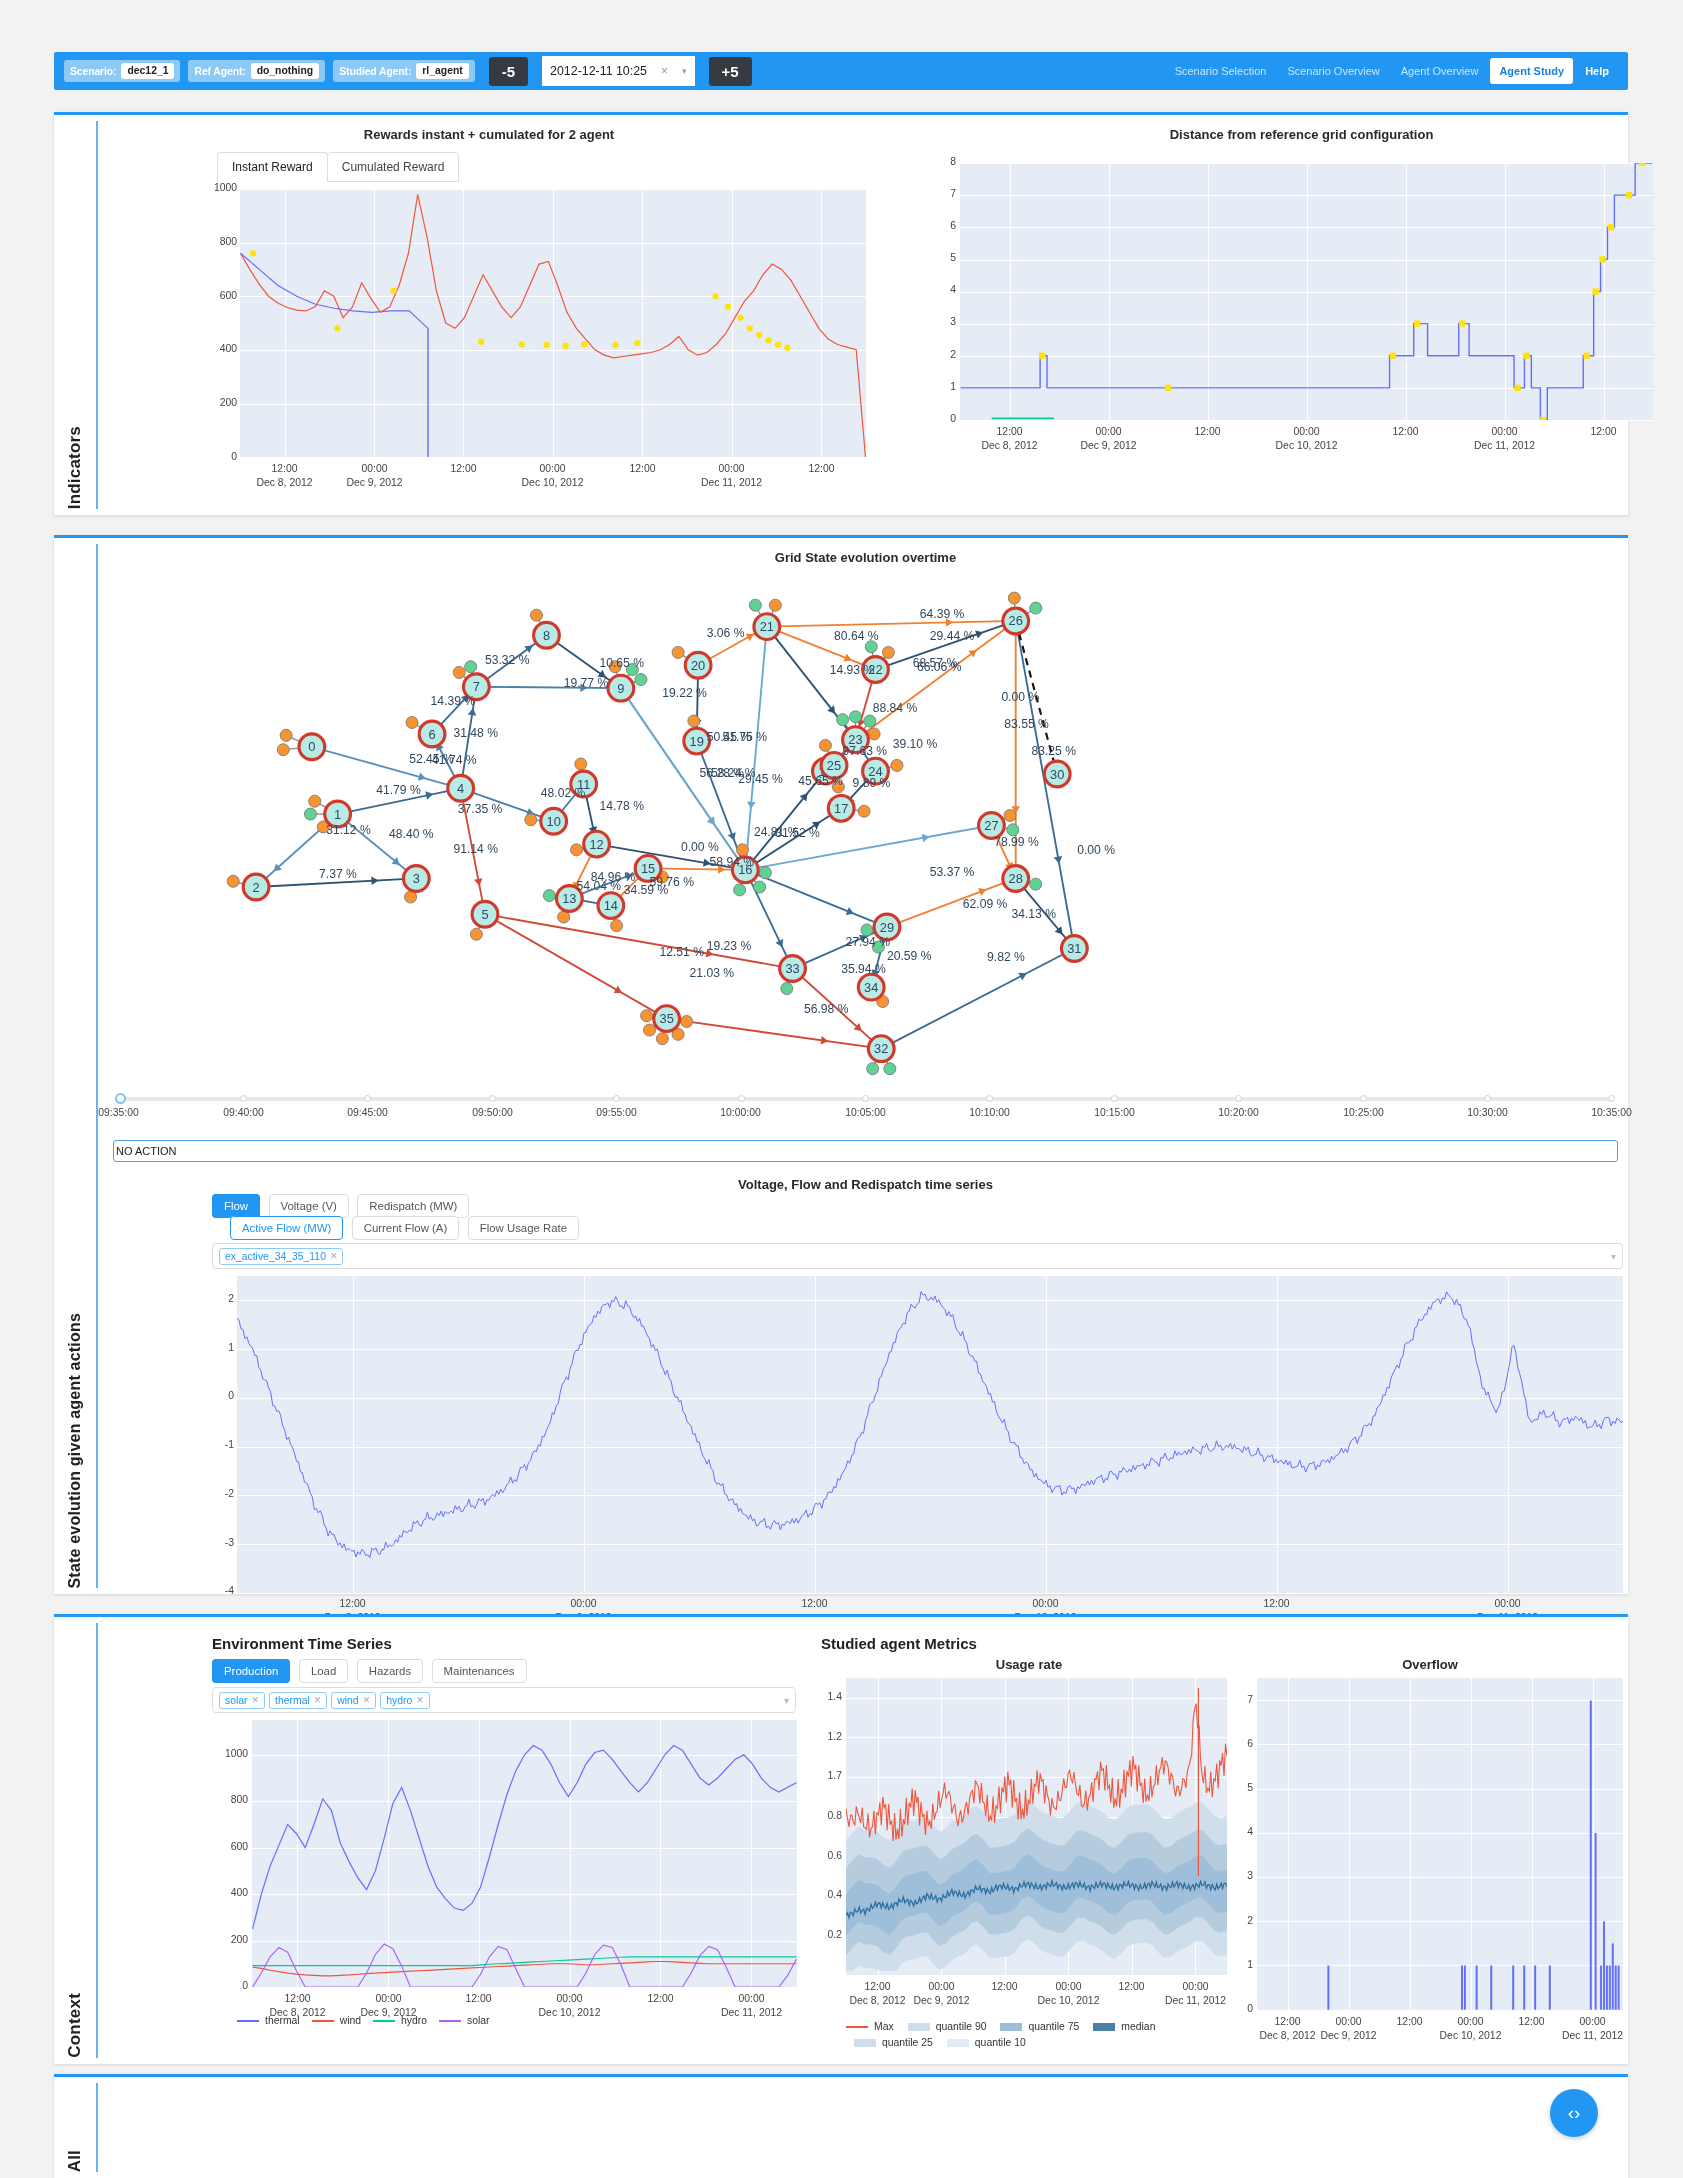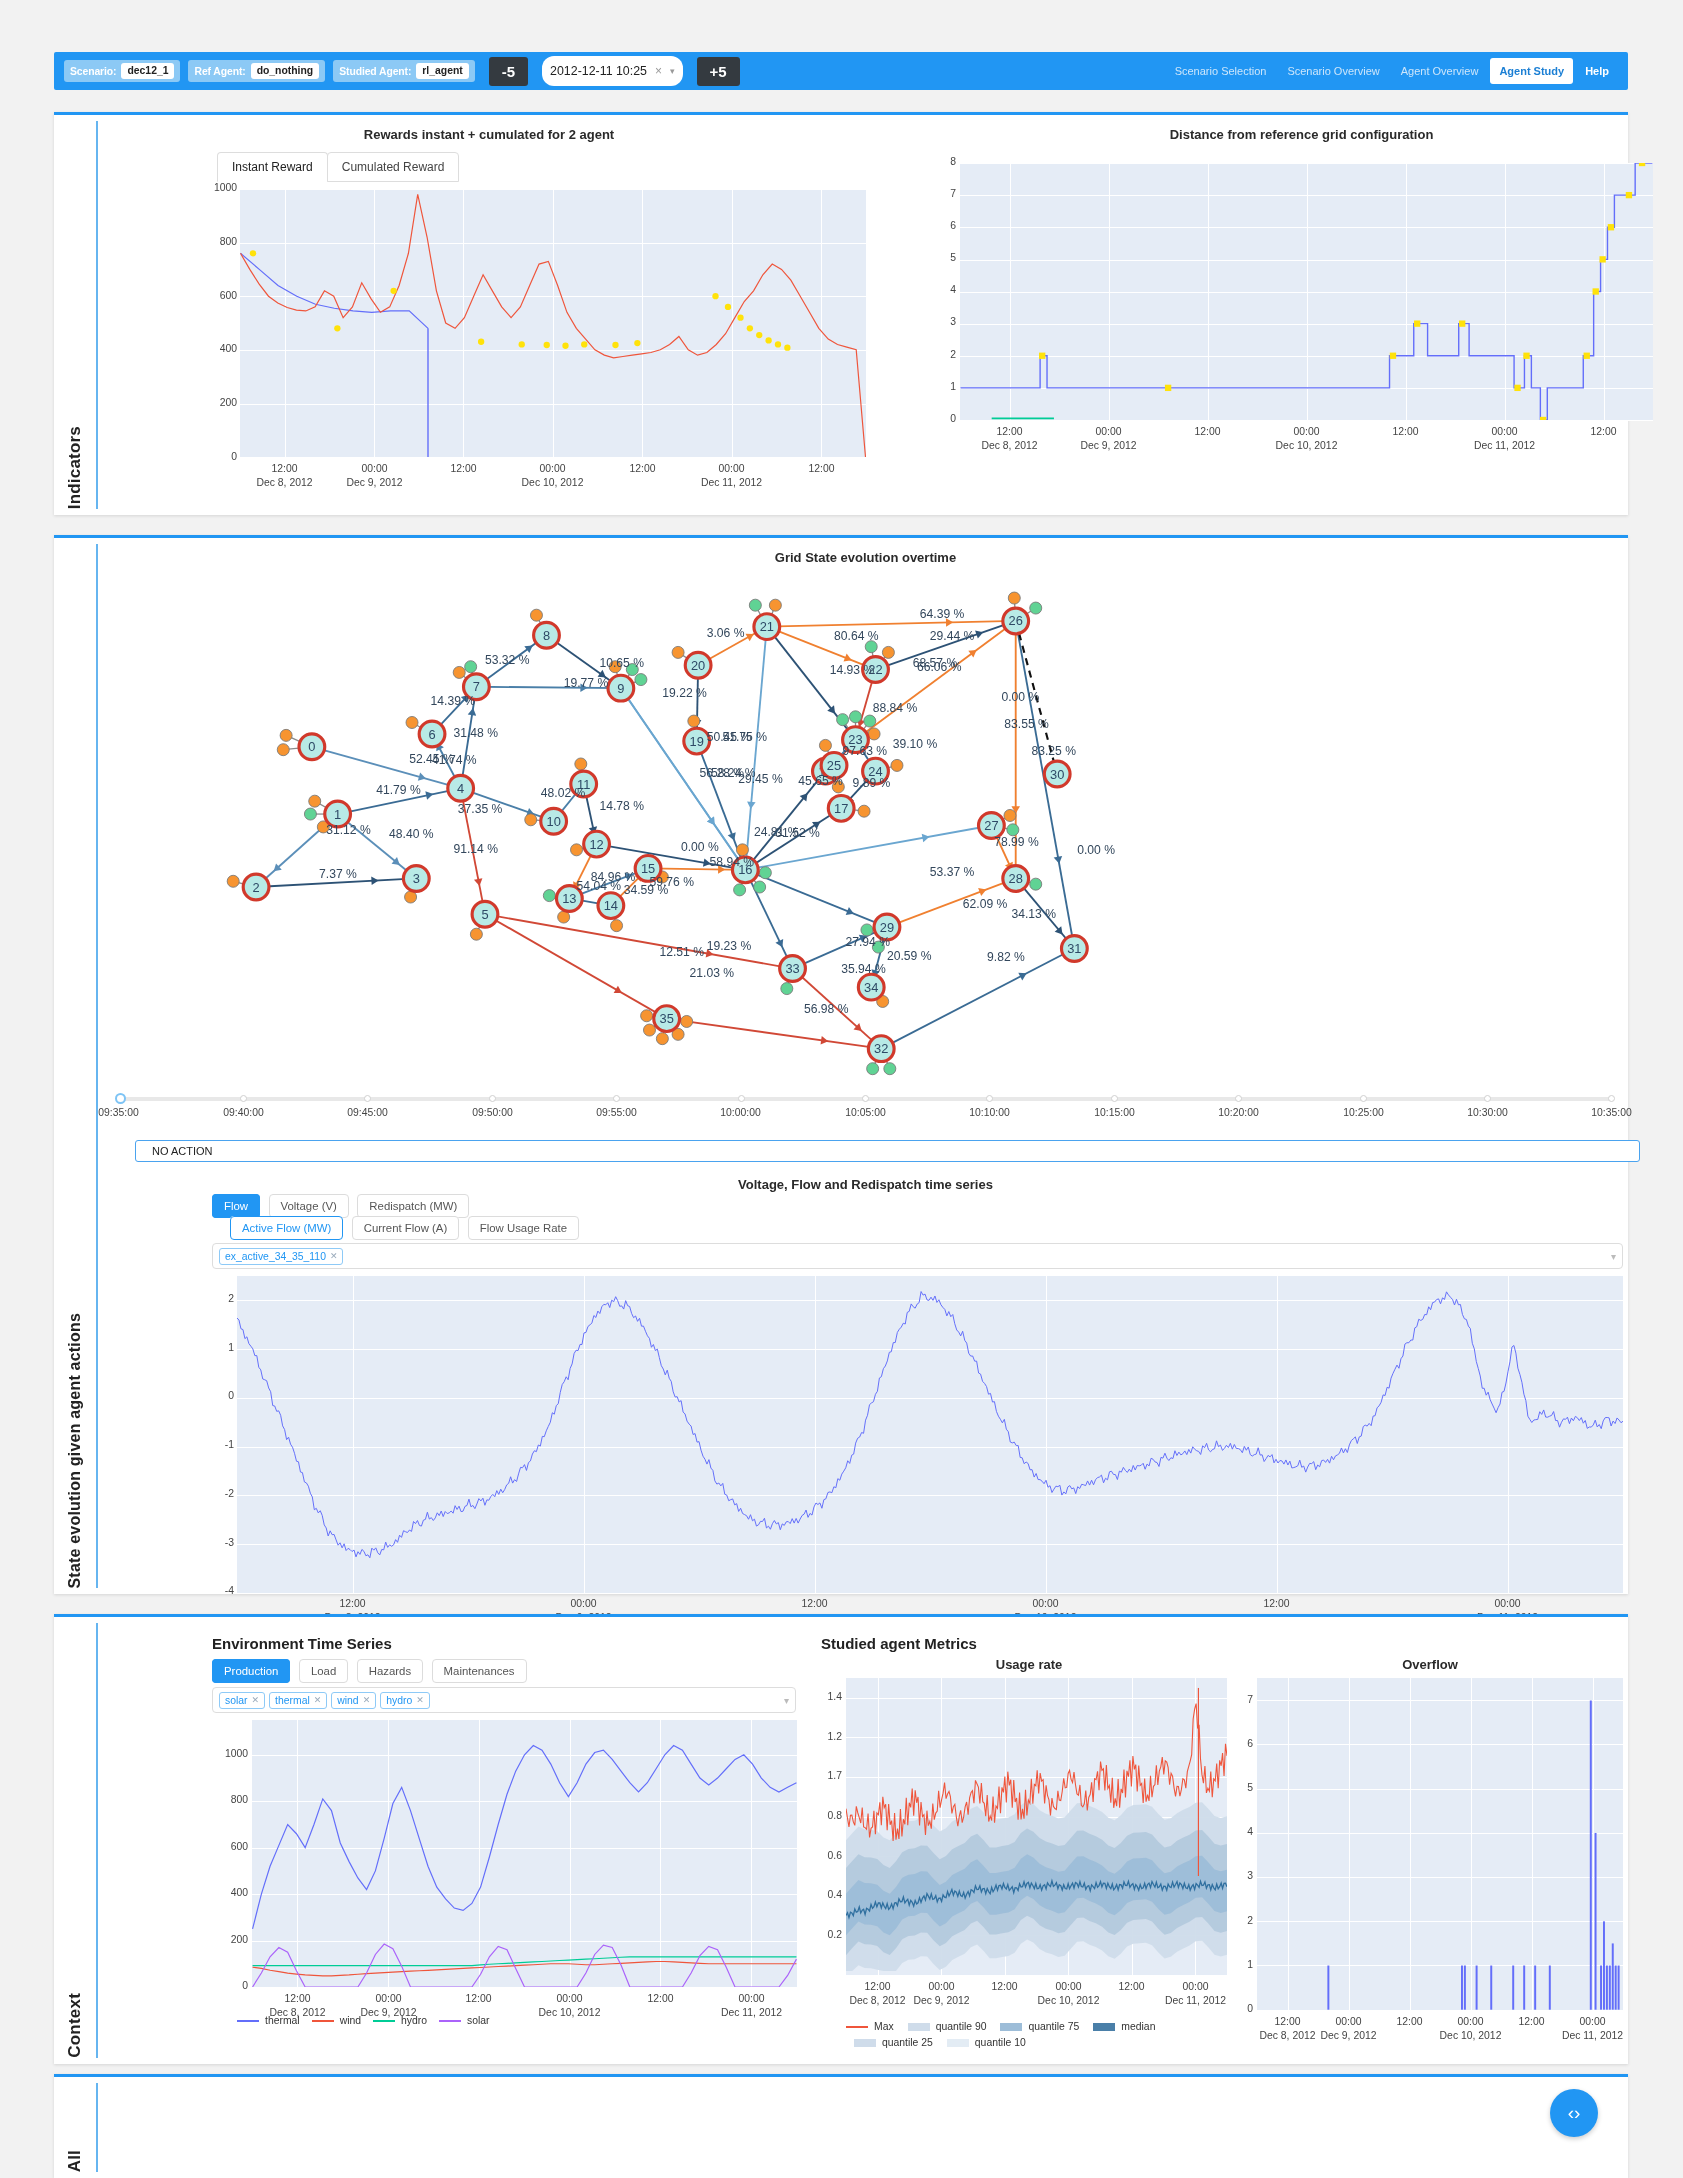--- a/index.html
+++ b/index.html
@@ -27,22 +27,22 @@
   .chip-val {
     background:#fff; color:#222; font-size:10.4px; font-weight:bold;
     border-radius:3px; padding:2px 6px; line-height:1.1;
   }
   .step-btn {
     background:#343a40; color:#fff; font-size:15px; font-weight:bold;
     border:none; border-radius:3px; padding:7px 13px; margin:0 6px;
     cursor:pointer; line-height:1;
   }
   .date-select {
-    background:#fff; border-radius:12px; height:30px; display:flex;
-    align-items:center; padding:0 8px; gap:8px; min-width:139px;
+    background:#fff; border-radius:0; height:30px; display:flex;
+    align-items:center; padding:0 8px; gap:14px; min-width:139px;
   }
   .date-select .dval { font-size:12.4px; color:#222; }
   .date-select .dx { font-size:12px; color:#999; cursor:pointer; }
   .date-select .dcaret { font-size:9px; color:#999; cursor:pointer; }
   .nav-right { margin-left:auto; display:flex; align-items:center; gap:3px; }
   .nav-link {
     color:#cde6fb; font-size:11px; padding:7px 9px; text-decoration:none;
     border-radius:3px; cursor:pointer; white-space:nowrap;
   }
   .nav-link.active { background:#fff; color:#1b7fd4; font-weight:bold; }
@@ -99,21 +99,21 @@
   .lg-line { width:22px; height:2px; display:inline-block; }
   .lg-dot { width:8px; height:8px; border-radius:50%; display:inline-block; }
   .lg-sw { width:22px; height:8px; display:inline-block; }
 
   
   .slider-track { position:absolute; height:4px; background:#e8e8e8; border-radius:2px; }
   .slider-tick { position:absolute; width:7px; height:7px; border-radius:50%; background:#fff; border:1px solid #d0d0d0; top:-2px; }
   .slider-handle { position:absolute; width:11px; height:11px; border-radius:50%; background:#fff; border:2px solid #7ec4f5; top:-4px; }
   .action-bar {
     position:absolute; border:1px solid #4aa3ef; border-radius:3px; background:#fff;
-    font-size:11px; color:#222; display:flex; align-items:center; padding-left:16px;margin-left:22px;
+    font-size:11px; color:#222; display:flex; align-items:center; padding-left:2px;
   }
 
   .fab {
     position:absolute; width:48px; height:48px; border-radius:50%;
     background:#2196f3; color:#fff; display:flex; align-items:center;
     justify-content:center; font-size:19px; cursor:pointer;
     box-shadow:0 2px 5px rgba(0,0,0,.2);
   }
   svg { display:block; }
   .nodelbl { font-size:9px; fill:#2e4a66; font-family:"Liberation Sans", sans-serif; }

